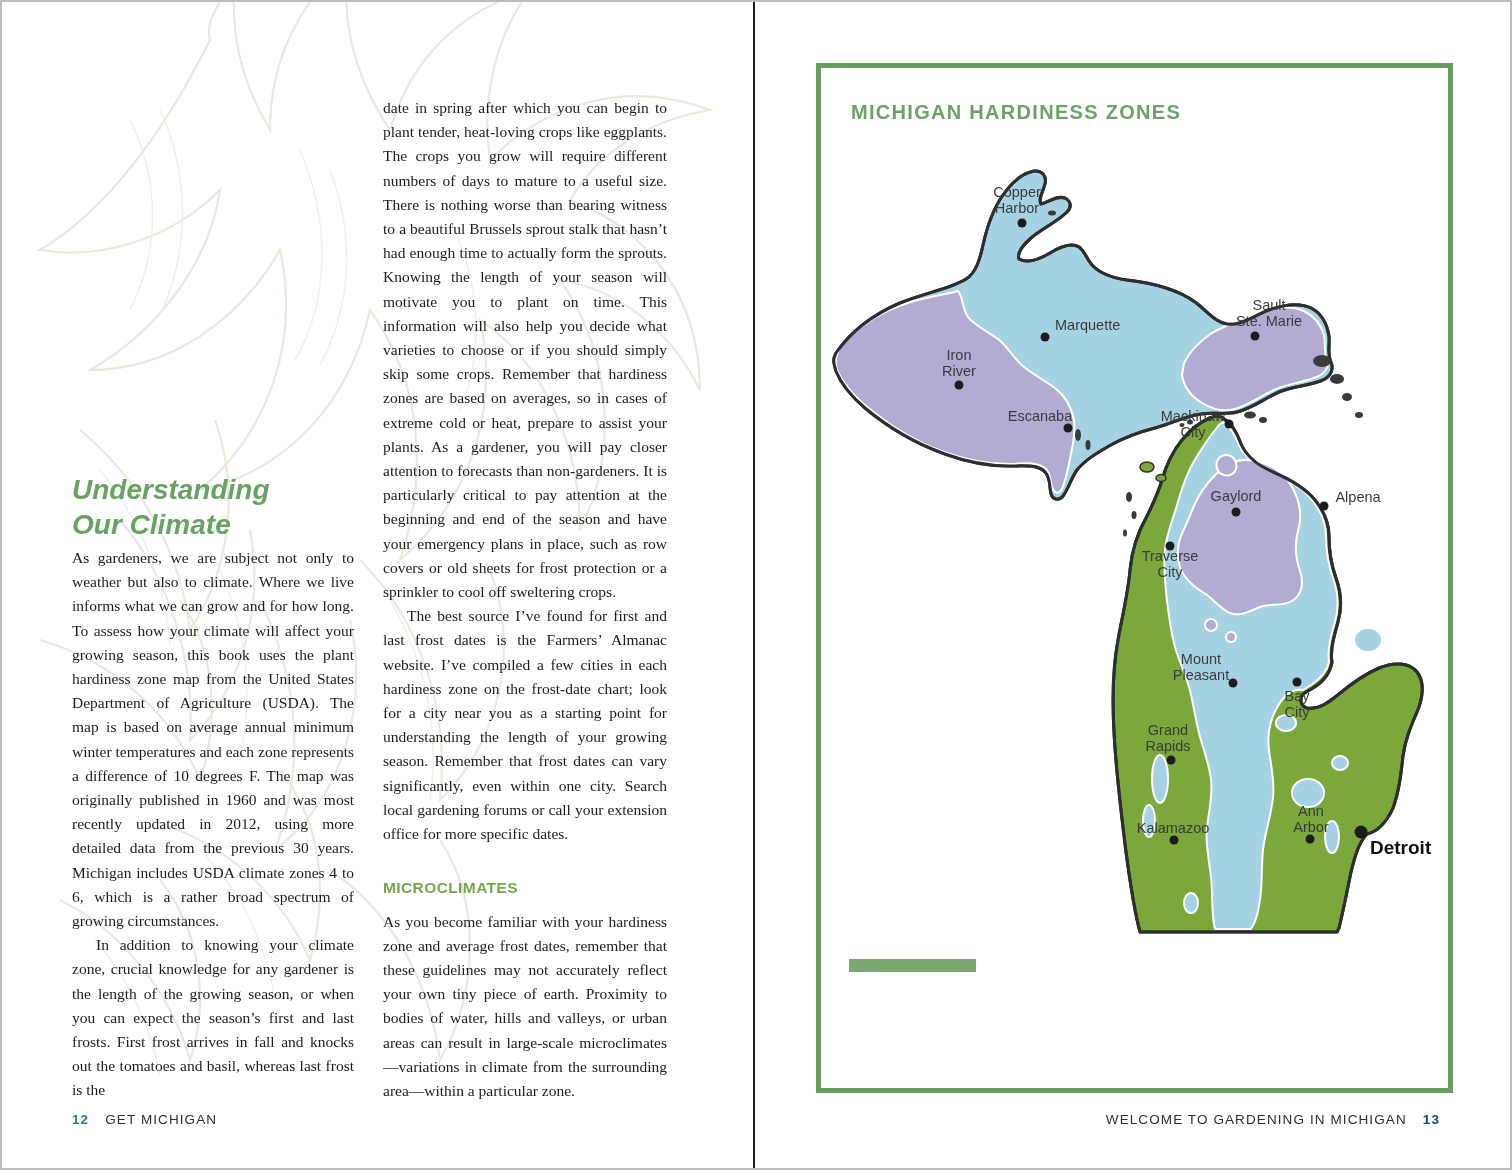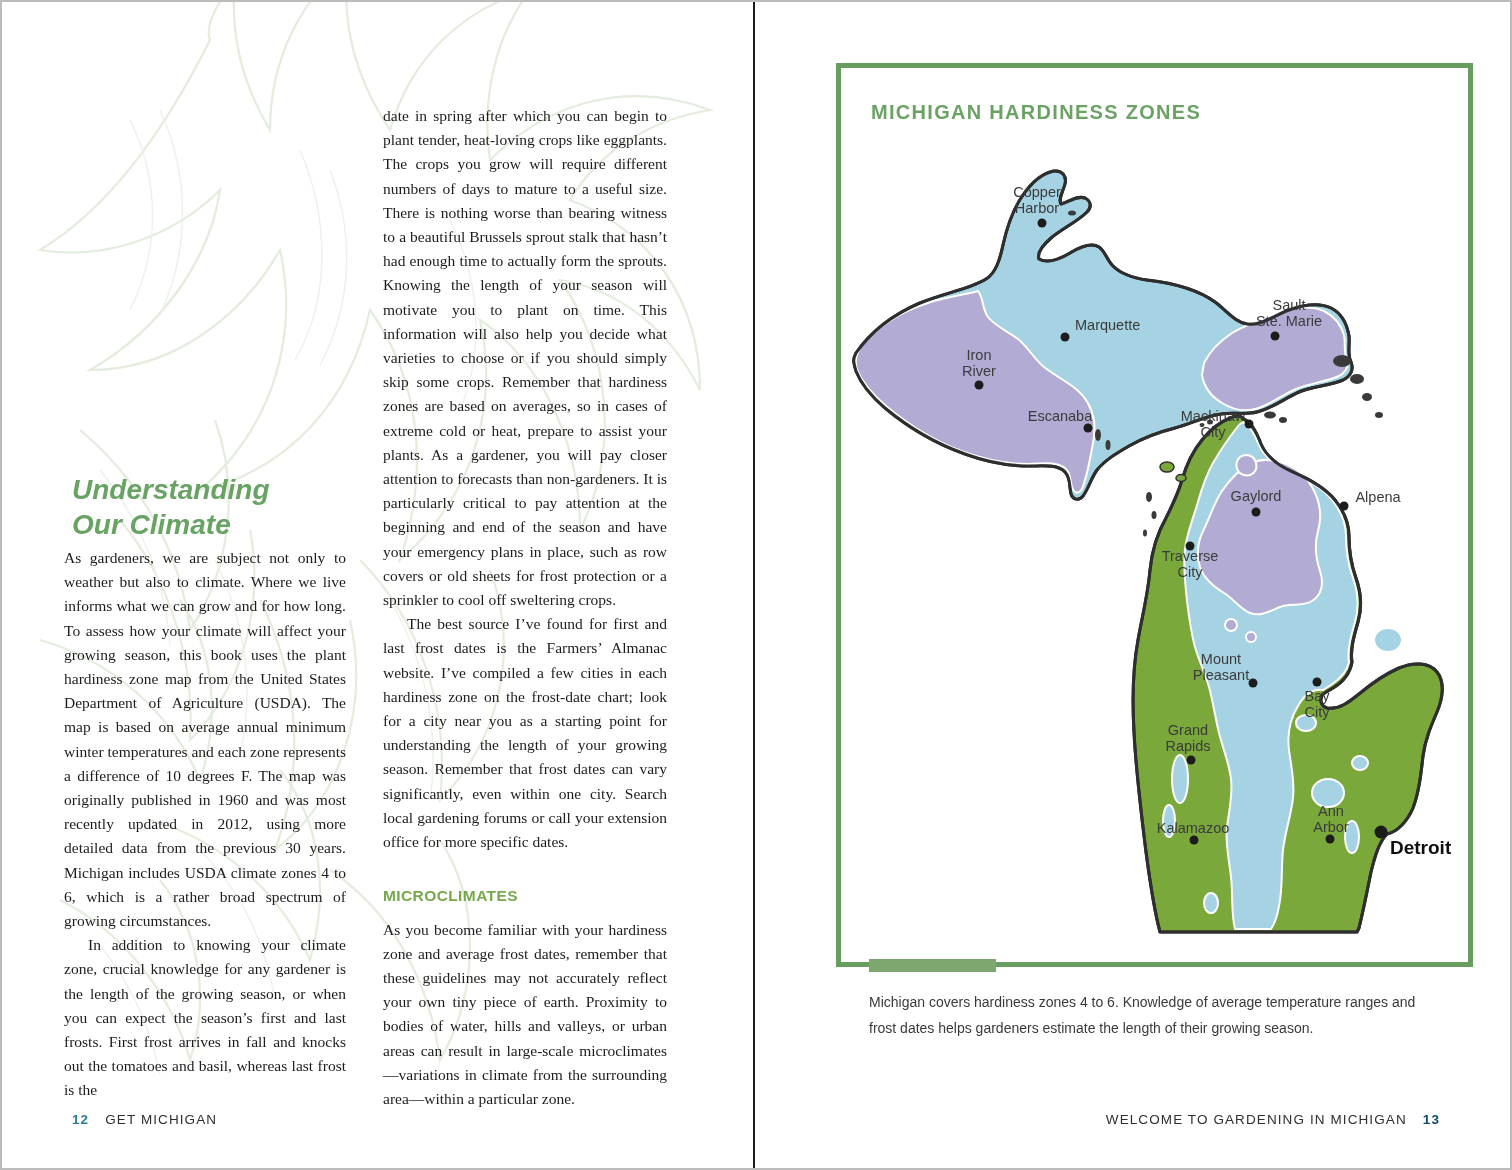--- a/index.html
+++ b/index.html
@@ -17,37 +17,37 @@
     position:absolute; left:72px; top:472px; z-index:5;
     font-size:28px; font-weight:bold; line-height:35px; color:#69a364;
   }
   .col {
     position:absolute; z-index:5;
     font-family:"Liberation Serif", serif; font-size:15.5px; line-height:24.2px;
     color:#1c1c1c; text-align:justify;
   }
   .col p { margin:0; }
   .col p.indent { text-indent:24px; }
-  .col-1 { left:64px;  top:546px; width:282px; }
-  .col-2 { left:383px; top:96px;  width:284px;margin-top:8px; }
+  .col-1 { left:72px;  top:546px; width:282px; }
+  .col-2 { left:383px; top:96px;  width:284px; }
   .subhead {
     font-family:"Liberation Sans", sans-serif; font-size:15.5px; font-weight:bold;
     color:#76a84b; letter-spacing:0.4px; margin-top:30px !important; margin-bottom:9px !important;
     text-align:left;
   }
   .footer { position:absolute; top:1112px; z-index:5; font-size:13.5px; letter-spacing:1.1px; color:#2f2f2f; }
   .footer-left { left:72px; }
   .footer-right { right:72px; text-align:right; }
   .page-num { color:#2a7e8d; font-weight:bold; }
   .footer-left .page-num { margin-right:16px; }
   .footer-right .page-num { margin-left:16px; }
 
   
   .figure-box {
-    position:absolute; left:836px; top:63px; width:637px; height:904px;
+    position:absolute; left:816px; top:63px; width:637px; height:1030px;
     border:5px solid #679e60; box-sizing:border-box; background:#ffffff; z-index:5;
   }
   .figure-title {
     position:absolute; left:30px; top:33px;
     font-size:20px; font-weight:bold; letter-spacing:1.3px; color:#6ba365;
   }
   .map-svg { position:absolute; left:-5px; top:-5px; }
   .legend { position:absolute; left:107px; top:674px; }
   .legend-row { display:flex; align-items:center; height:24px; margin-bottom:5px; }
   .legend-swatch { width:24px; height:24px; margin-right:11px; }
@@ -208,19 +208,18 @@
           <text x="357" y="770" text-anchor="middle" class="city-label"><tspan x="357" dy="0">Kalamazoo</tspan></text>
           <circle cx="494" cy="776" r="4.5" class="city-dot"></circle>
           <text x="495" y="753" text-anchor="middle" class="city-label"><tspan x="495" dy="0">Ann</tspan><tspan x="495" dy="15.5">Arbor</tspan></text>
           <circle cx="545" cy="769" r="6.5" class="city-dot"></circle>
           <text x="554" y="791" text-anchor="start" class="city-label city-label-bold"><tspan x="554" dy="0">Detroit</tspan></text>
         </g>
     </svg>
 
 
     <div class="caption-bar" style="background: rgb(125, 167, 113);"></div>
-    <div class="figure-caption">Michigan covers hardiness zones 4 to 6. Knowledge of average temperature ranges and frost dates helps gardeners estimate the length of their growing season.</div>
   </div>
 
   <div class="footer footer-right">
     <span>WELCOME TO GARDENING IN MICHIGAN</span><span class="page-num" style="color: #0c4a6e;">13</span>
   </div>
 </div>
 
 </body></html>

